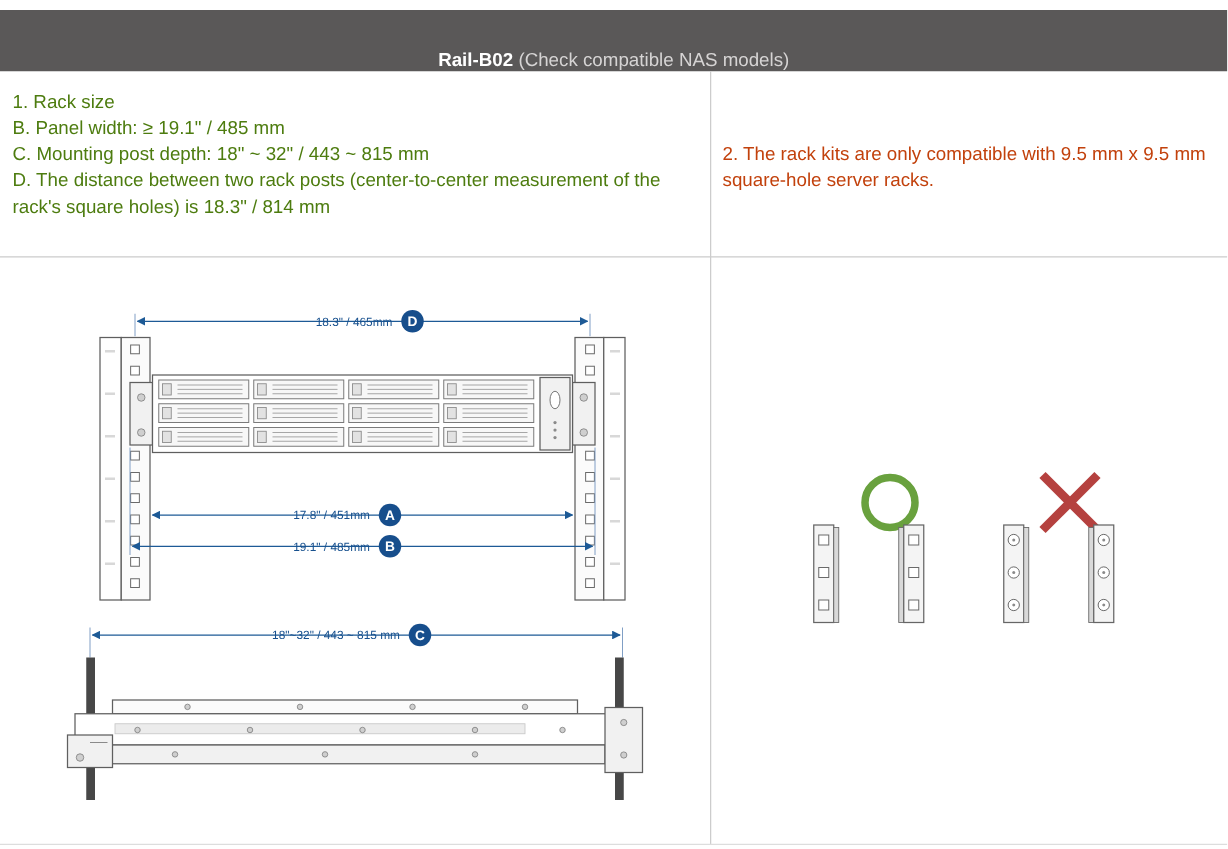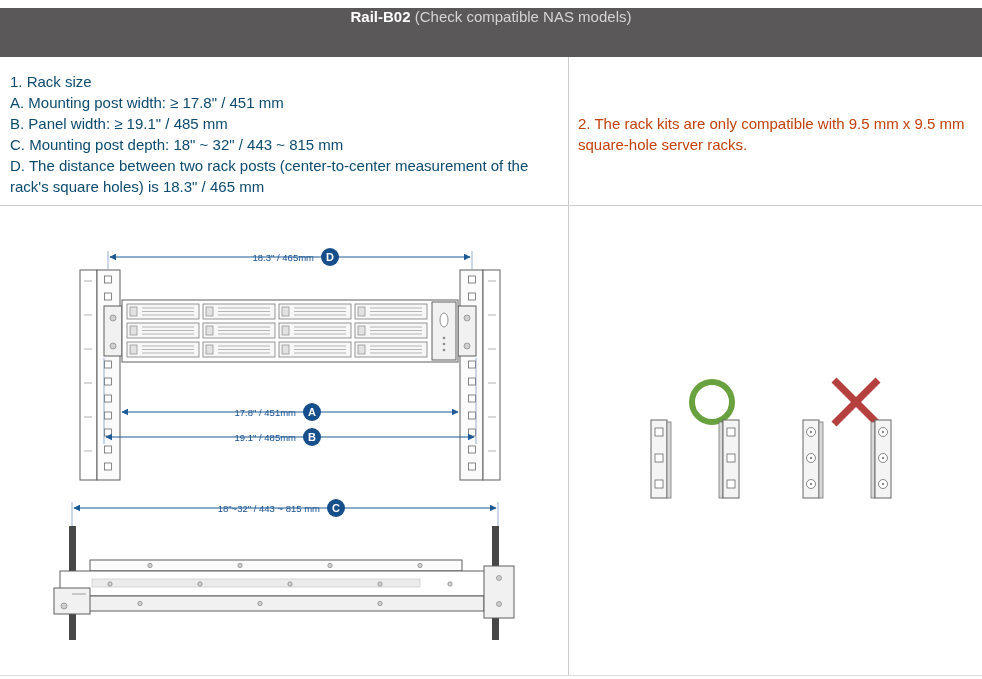--- a/index.html
+++ b/index.html
@@ -1,32 +1,32 @@
 <!DOCTYPE html>
 <html><head>
 <meta charset="utf-8">
 <style>
   html,body { margin:0; padding:0; background:#ffffff; }
   body { font-family:"Liberation Sans", sans-serif; }
   .page { position:relative; width:982px; height:679px; background:#ffffff; overflow:hidden; }
 
   .header-bar {
     position:absolute; left:0; top:8px; width:982px; height:49px;
-    background:#5a5858; display:flex; align-items:flex-start; justify-content:center;
+    background:#5a5858; display:flex; align-items:flex-end; justify-content:center;
   }
   .header-title { font-size:15px; color:#d6d4d4; }
   .header-title .model { color:#ffffff; font-weight:bold; }
 
   .vdivider { position:absolute; left:568px; top:57px; width:1px; height:619px; background:#cccccc; }
   .hdivider { position:absolute; left:0; top:205px; width:982px; height:1px; background:#cccccc; }
   .bottom-line { position:absolute; left:0; top:675px; width:982px; height:1px; background:#dddddd; }
 
   .rack-size-block {
     position:absolute; left:10px; top:71px; width:540px;
-    font-size:15px; line-height:21px; color:#0c4a6e;
+    font-size:15px; line-height:21px; color:#4d7c0f;
   }
   .rack-size-block .line { white-space:normal; }
 
   .compat-block {
     position:absolute; left:578px; top:113px; width:388px;
     font-size:15px; line-height:21px; color:#c2410c;
   }
 
   .diagram-left  { position:absolute; left:0px;   top:208px; }
   .diagram-right { position:absolute; left:569px; top:208px; }
@@ -62,24 +62,23 @@
       <span class="model">Rail-B02</span><span> (Check compatible NAS models)</span>
     </div>
   </div>
 
   <div class="vdivider"></div>
   <div class="hdivider"></div>
   <div class="bottom-line"></div>
 
   <div class="rack-size-block">
     <div class="line">1. Rack size</div>
-    <div class="line">A. Mounting post width: ≥ 17.8" / 451 mm</div>
     <div class="line">B. Panel width: ≥ 19.1" / 485 mm</div>
     <div class="line">C. Mounting post depth: 18" ~ 32" / 443 ~ 815 mm</div>
-    <div class="line">D. The distance between two rack posts (center-to-center measurement of the rack's square holes) is 18.3" / 465 mm</div>
+    <div class="line">D. The distance between two rack posts (center-to-center measurement of the rack's square holes) is 18.3" / 814 mm</div>
   </div>
 
   <div class="compat-block">2. The rack kits are only compatible with 9.5 mm x 9.5 mm square-hole server racks.</div>
 
   <svg class="diagram-left" width="568" height="470" viewBox="0 0 568 470">
     <defs>
       <marker id="arrB" viewBox="0 0 10 10" refX="9" refY="5" markerWidth="7" markerHeight="7" orient="auto-start-reverse">
         <path d="M0,0 L10,5 L0,10 z" fill="#1d5a96"></path>
       </marker>
     </defs>

